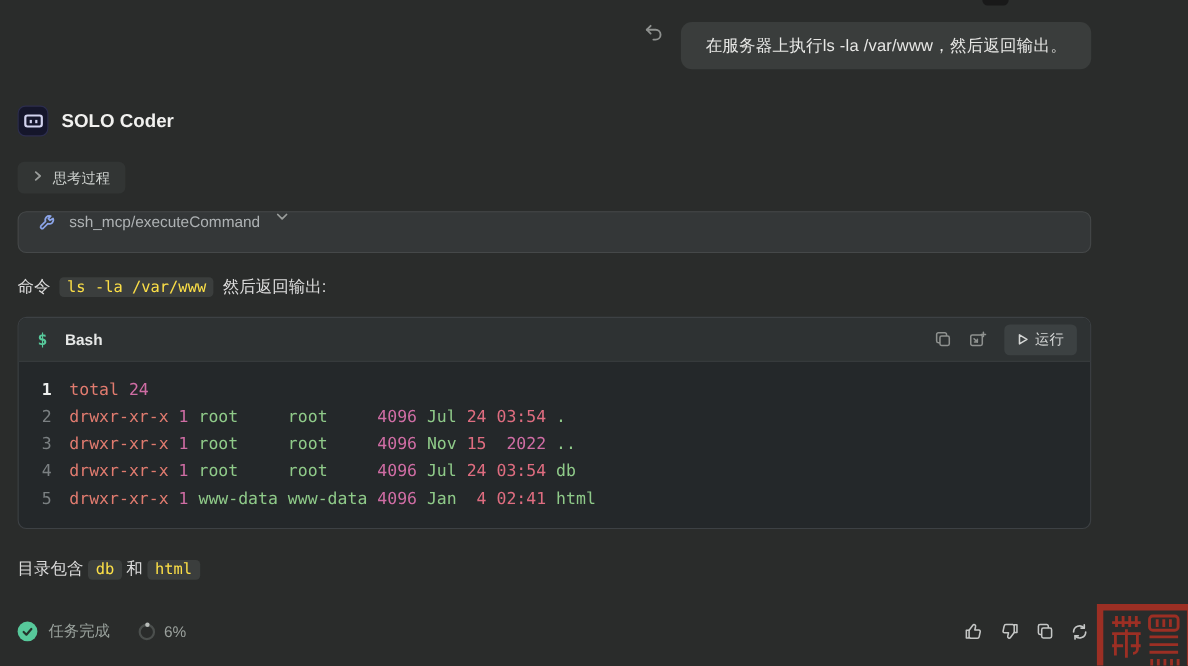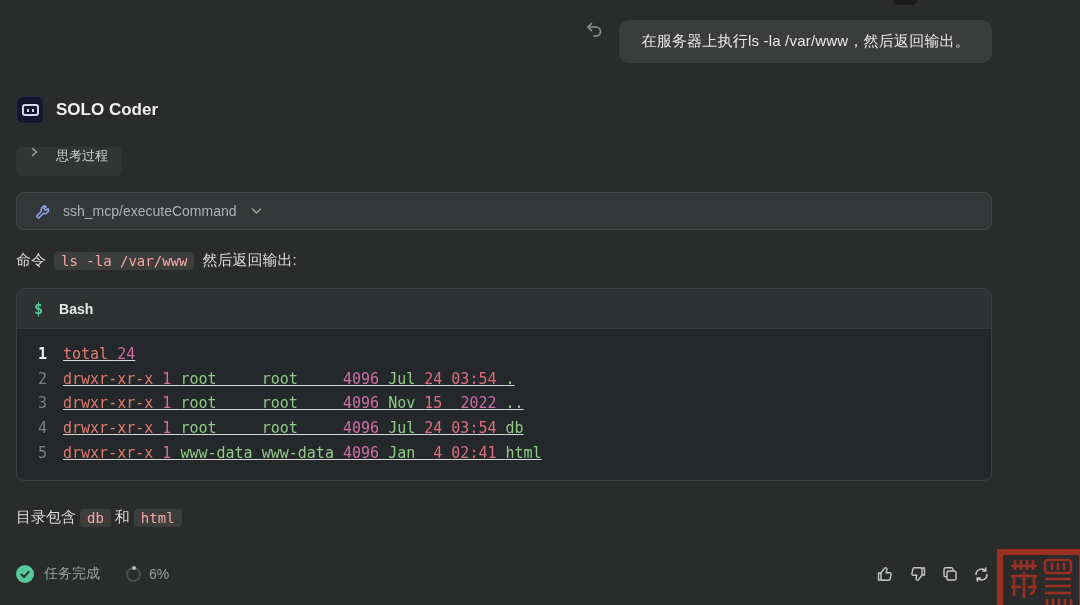--- a/index.html
+++ b/index.html
@@ -27,40 +27,40 @@
     border:1px solid #2c2d4e; display:flex; align-items:center; justify-content:center;
   }
   .logo-screen { width:17px; height:12px; border:2px solid #d2d3ee; border-radius:3px; display:flex; align-items:center; justify-content:center; gap:3px; }
   .logo-screen i { display:block; width:2px; height:3px; background:#d2d3ee; }
   .assistant-name { font-size:17px; font-weight:700; color:#f1f1ef; }
 
   
   .thinking {
     top:147px; left:16px; height:29px; padding:0 14px;
     background:#323534; border-radius:6px; border:none; cursor:pointer;
-    display:flex; align-items:flex-start; gap:17px;
+    display:flex; align-items:center; gap:9px;
   }
   .thinking .chev { color:#9b9e9c; font-size:11px; line-height:1; }
   .thinking .lbl { font-size:13px; color:#ccd0cd; }
 
   
   .toolbar {
     top:192px; left:16px; width:976px; height:38px;
     background:#343738; border:1px solid #454849; border-radius:8px;
-    display:flex; align-items:center; gap:12px; padding:0 17px; cursor:pointer;
+    display:flex; gap:12px; padding:0 17px; cursor:pointer;
   }
   .toolbar .wrench { color:var(--wrench-blue); display:flex; }
   .toolbar .lbl { font-size:14px; color:#aeb2b4; }
   .toolbar .chev { color:#9b9e9c; display:flex; margin-left:2px; }
 
   
   .cmdline { top:251px; left:16px; font-size:15px; color:#dcdcdc; display:flex; align-items:center; gap:8px; }
   .inline-code {
     font-family:"DejaVu Sans Mono","Liberation Mono",monospace;
-    font-size:14px; background:#3b3e3d; color:#fca5a5;
+    font-size:14px; background:#3b3e3d; color:#fde047;
     border-radius:4px; padding:1px 7px;
   }
   .closing { top:508px; left:16px; font-size:15px; color:#dcdcdc; display:flex; align-items:center; gap:4px; }
 
   
   .codeblock {
     top:288px; left:16px; width:976px; height:193px;
     border:1px solid #3d4144; border-radius:8px; background:#24282a; overflow:hidden;
   }
   .code-header {
@@ -72,21 +72,21 @@
   .code-actions { margin-left:auto; display:flex; align-items:center; gap:16px; color:#b2b5b6; }
   .run-btn {
     display:flex; align-items:center; gap:6px; background:#3c4142; border:none; cursor:pointer;
     border-radius:5px; padding:5px 12px; font-size:13px; color:#d4d6d5;
     font-family:"Liberation Sans",sans-serif;
   }
   .code-body { padding-top:13px; }
   .code-line { display:flex; height:24.6px; align-items:center; font-family:"DejaVu Sans Mono","Liberation Mono",monospace; font-size:15px; }
   .code-line .ln { width:46px; text-align:right; padding-right:16px; color:#7b8082; flex:none; }
   .code-line .ln.active { color:#edefee; font-weight:700; }
-  .code-line .code-text { white-space:pre;text-decoration:underline; }
+  .code-line .code-text { white-space:pre; }
 
   
   .statusbar { top:560px; left:16px; right:90px; height:28px; display:flex; align-items:center; }
   .check-circle { width:18px; height:18px; border-radius:50%; background:var(--accent-green); display:flex; align-items:center; justify-content:center; }
   .task-label { font-size:14px; color:#99a19c; margin-left:10px; }
   .spinner { width:15px; height:15px; border-radius:50%; border:2px solid #4b4f4d; position:relative; margin-left:26px; }
   .spinner::after { content:""; position:absolute; top:-2.5px; left:50%; margin-left:-2px; width:4px; height:4px; border-radius:50%; background:#b9bdba; }
   .progress { font-size:14px; color:#9aa09c; margin-left:8px; }
   .footer-icons { margin-left:auto; display:flex; align-items:center; gap:15px; color:#c5c7c6; }
   .footer-icons .icon-btn { color:#c5c7c6; }
@@ -148,20 +148,41 @@
 <div class="abs cmdline">
   <span>命令</span>
   <span class="inline-code">ls -la /var/www</span>
   <span>然后返回输出:</span>
 </div>
 
 <div class="abs codeblock">
   <div class="code-header">
     <span class="prompt-sym">$</span>
     <span class="code-lang">Bash</span>
+    <div class="code-actions">
+      <button class="icon-btn">
+        <svg width="15" height="15" viewBox="0 0 15 15" fill="none" stroke="currentColor" stroke-width="1.4" stroke-linejoin="round">
+          <rect x="4.5" y="4.5" width="8.5" height="8.5" rx="1.5"></rect>
+          <path d="M10.5 4.5 v-1.5 a1.5 1.5 0 0 0 -1.5 -1.5 h-6 a1.5 1.5 0 0 0 -1.5 1.5 v6 a1.5 1.5 0 0 0 1.5 1.5 h1.5"></path>
+        </svg>
+      </button>
+      <button class="icon-btn">
+        <svg width="16" height="15" viewBox="0 0 16 15" fill="none" stroke="currentColor" stroke-width="1.4" stroke-linecap="round" stroke-linejoin="round">
+          <rect x="1.5" y="3.5" width="10.5" height="9.5" rx="1.5"></rect>
+          <path d="M4.5 7 L7.5 10 M7.5 10 v-2.6 M7.5 10 h-2.6"></path>
+          <path d="M13 1 v4 M11 3 h4"></path>
+        </svg>
+      </button>
+      <button class="run-btn">
+        <svg width="10" height="11" viewBox="0 0 10 11" fill="none" stroke="currentColor" stroke-width="1.4" stroke-linejoin="round">
+            <path d="M1.8 1.4 L8.6 5.5 L1.8 9.6 Z"></path>
+          </svg>
+        <span>运行</span>
+      </button>
+    </div>
   </div>
   <div class="code-body">
       <div class="code-line">
         <span class="ln active">1</span>
         <span class="code-text"><span style="color: rgb(224, 123, 111);">total </span><span style="color: rgb(207, 109, 164);">24</span></span>
       </div>
       <div class="code-line">
         <span class="ln">2</span>
         <span class="code-text"><span style="color: rgb(224, 123, 111);">drwxr-xr-x </span><span style="color: rgb(207, 109, 164);">1 </span><span style="color: rgb(143, 202, 137);">root     </span><span style="color: rgb(143, 202, 137);">root     </span><span style="color: rgb(207, 109, 164);">4096 </span><span style="color: rgb(143, 202, 137);">Jul </span><span style="color: rgb(223, 109, 128);">24 </span><span style="color: rgb(223, 109, 128);">03:54 </span><span style="color: rgb(143, 202, 137);">.</span></span>
       </div>

